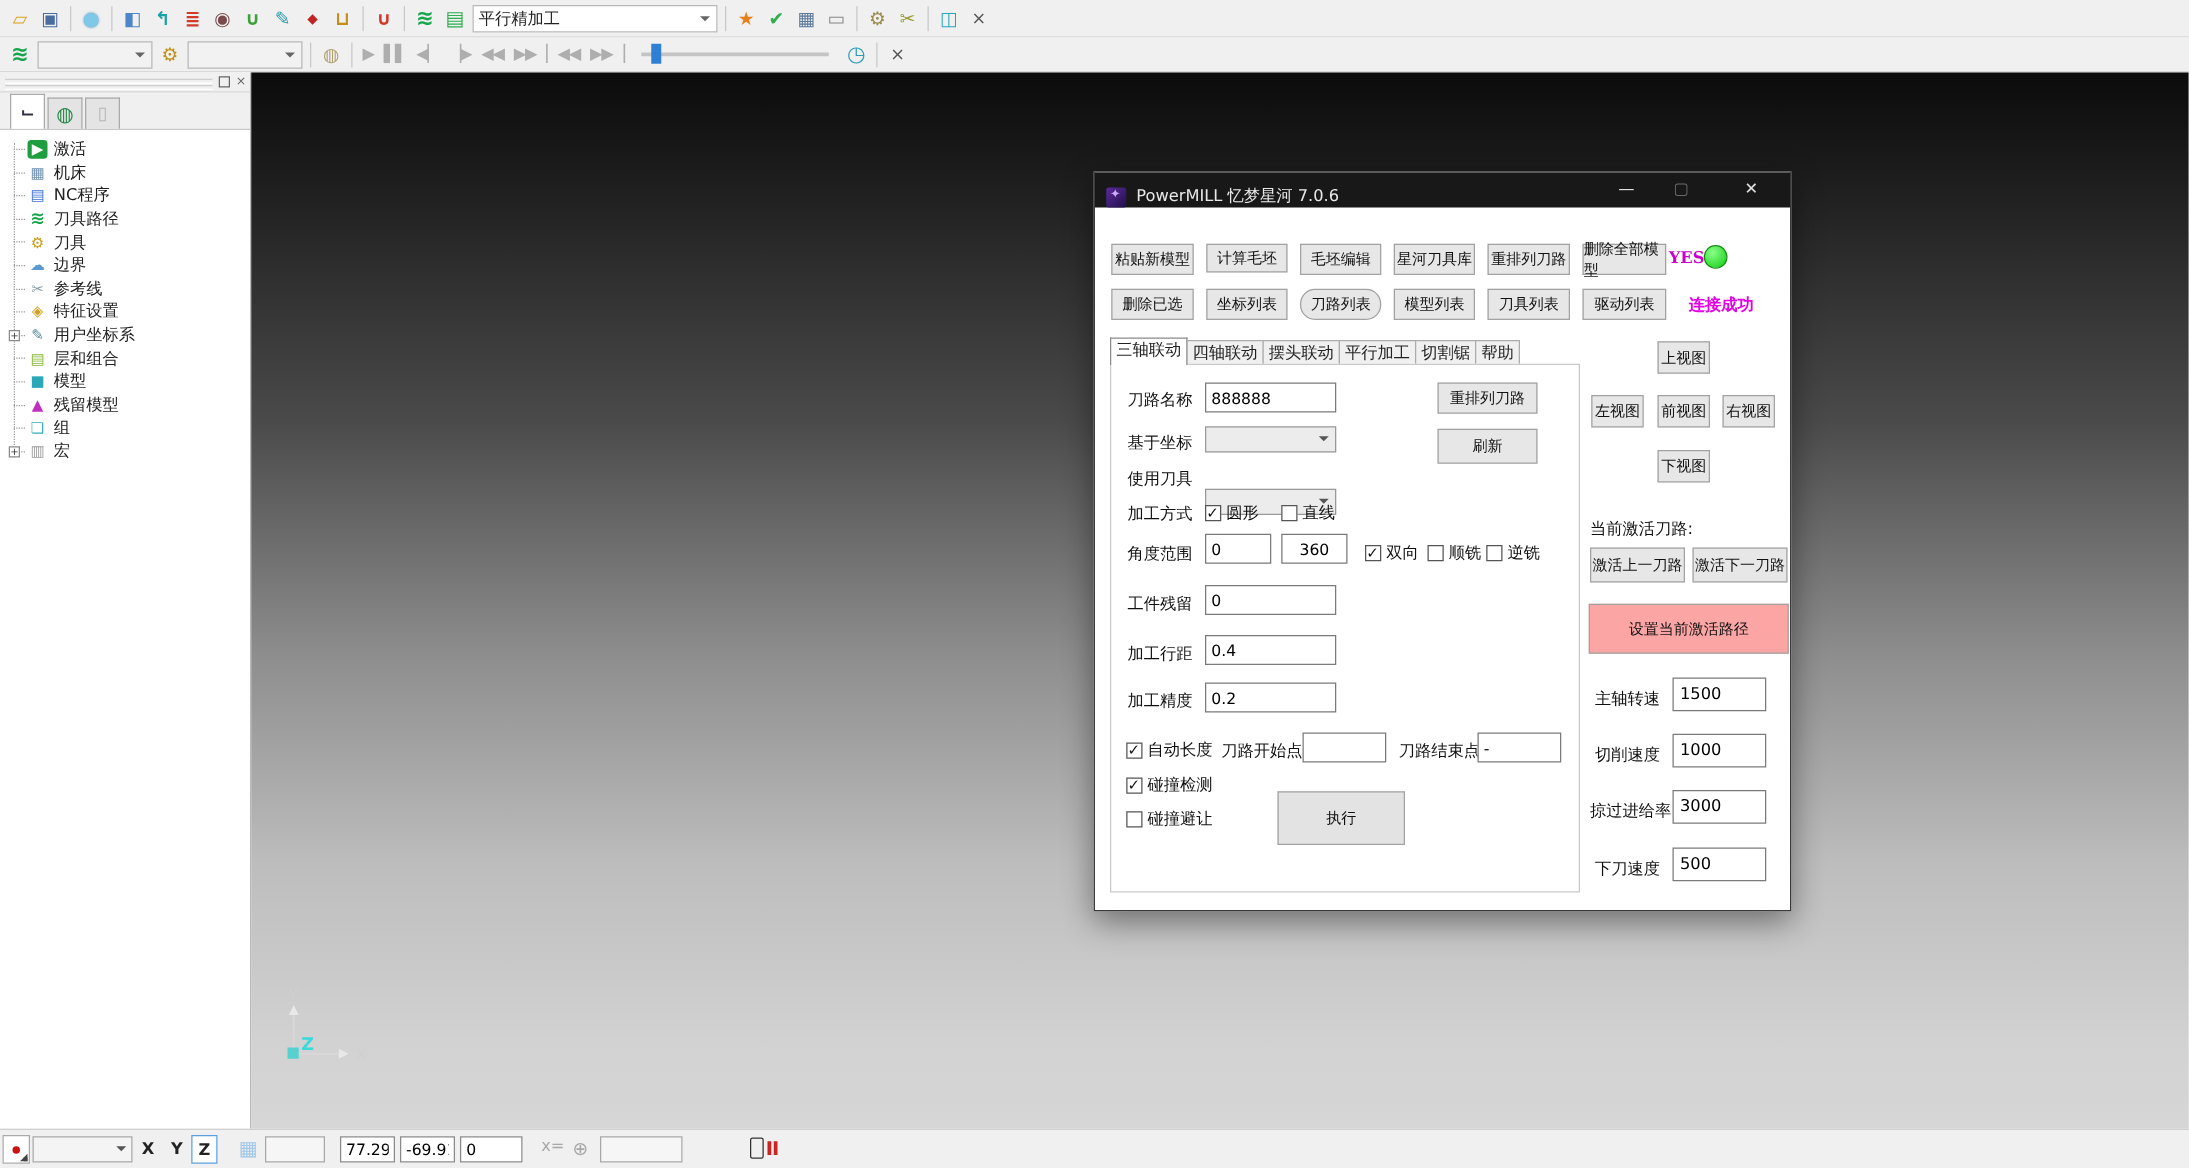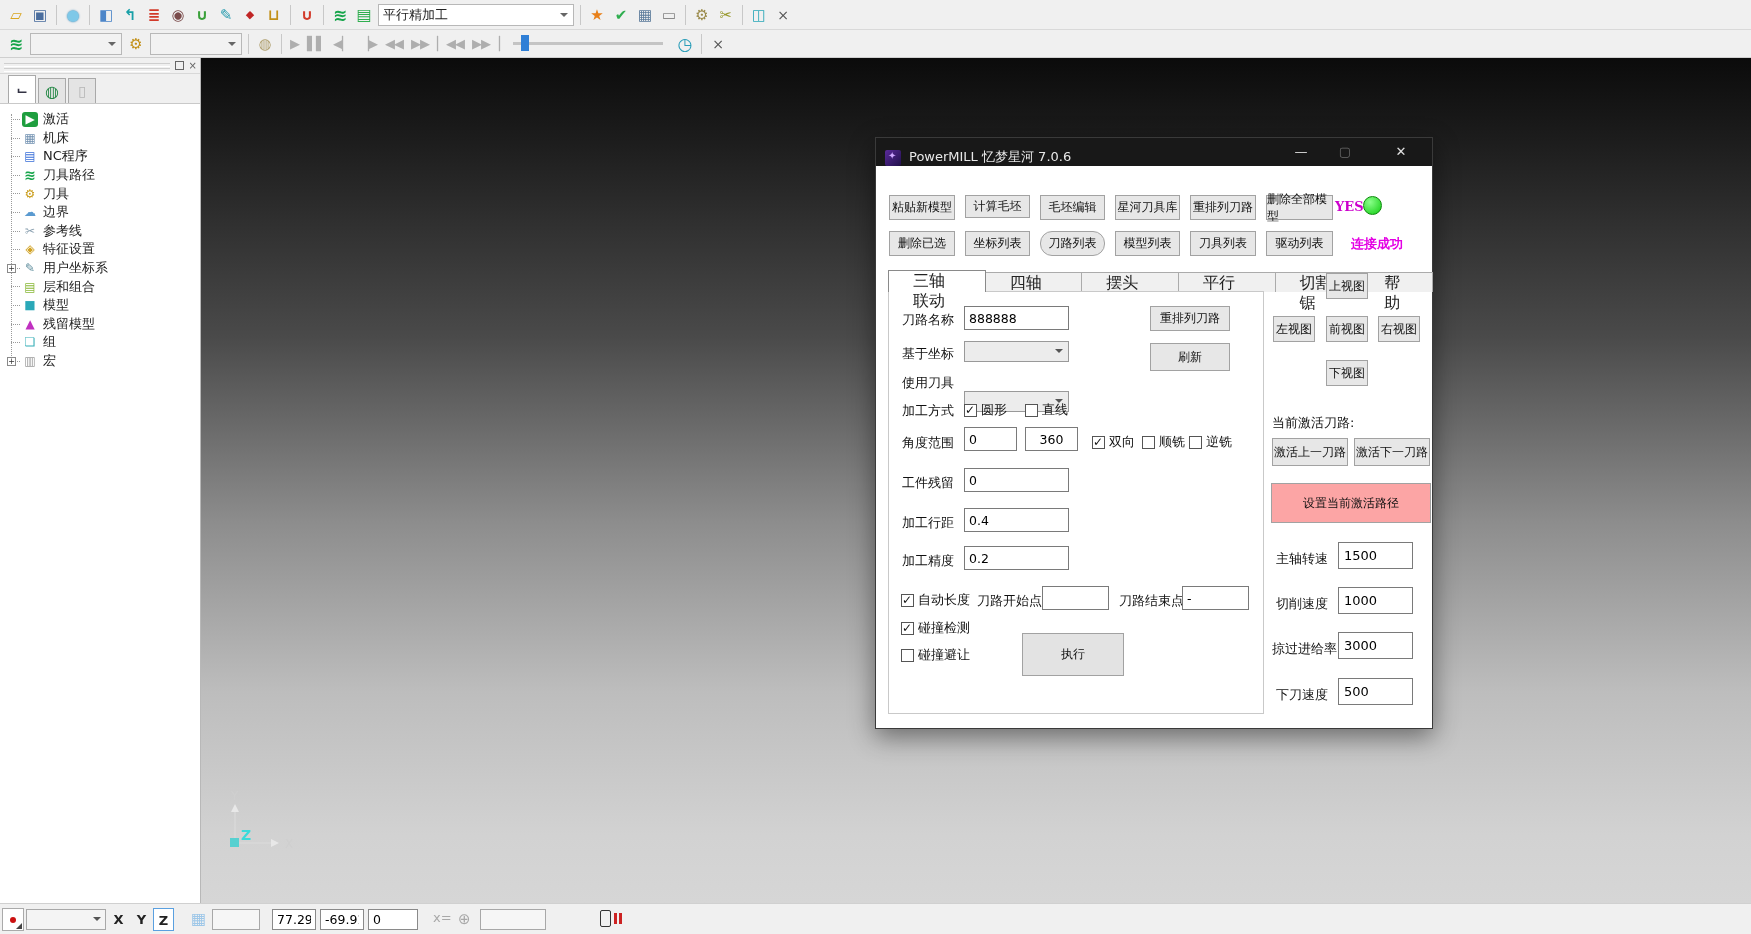--- a/index.html
+++ b/index.html
@@ -111,21 +111,21 @@
   .dlg-title { color:#e8e8e8; font-size:13px; }
   .winbtn { position:absolute; top:0; width:34px; height:28px; text-align:center; line-height:28px; font-size:13px; color:#e0e0e0; }
   .winbtn.max { color:#6a6a6a; }
   .dlg-menubar { position:absolute; left:0; top:28px; right:0; height:24px; background:#fff; display:flex; align-items:center; padding-left:6px; border-bottom:1px solid #f0f0f0; }
   .menu-item { padding:0 9px; font-size:13px; color:#333; }
   .btn { position:absolute; background:#e7e7e7; border:1px solid #a2a2a2; font-size:12px; color:#111; display:flex; align-items:center; justify-content:center; font-family:"DejaVu Sans",sans-serif; cursor:default; }
   .yes-lbl { position:absolute; left:459px; top:61px; font-family:"DejaVu Serif",serif; font-weight:bold; font-size:13px; color:#cc00cc; }
   .green-dot { position:absolute; left:487px; top:58px; width:19px; height:19px; border-radius:50%; background:radial-gradient(circle at 35% 30%,#8aff8a,#10cc10); border:1px solid #0a8a0a; }
   .conn-lbl { position:absolute; left:459px; top:97px; font-size:13px; font-weight:bold; color:#e400e4;margin-left:16px; }
   .tabs { position:absolute; left:12px; top:132px; display:flex; align-items:flex-end; height:22px; }
-  .tab { height:20px; padding:0 24px; border:1px solid #ababab; border-bottom:none; background:#f0f0f0; font-size:16px; line-height:20px; color:#222; margin-right:-1px; }
+  .tab { height:20px; padding:0 4px; border:1px solid #ababab; border-bottom:none; background:#f0f0f0; font-size:13px; line-height:20px; color:#222; margin-right:-1px; }
   .tab.active { background:#fff; height:22px; position:relative; z-index:3; border-color:#8a8a8a; }
   .tabpanel { position:absolute; left:12px; top:153px; width:376px; height:423px; border:1px solid #c9c9c9; background:#fff; }
   .tabpanel > * { position:absolute; }
   .flabel { font-size:13px; color:#111; }
   .tinput { background:#fff; border:1px solid #7a7a7a; font-size:12.5px; padding:2px 4px; font-family:"DejaVu Sans",sans-serif; }
   .tselect { background:#ececec; border:1px solid #999; position:relative; }
   .tselect .chev { position:absolute; right:5px; top:7px; width:0; height:0; border:4px solid transparent; border-top-color:#555; }
   .cbrow { display:flex; align-items:center; }
   .cb { width:13px; height:13px; border:1px solid #555; background:#fff; margin-right:4px; position:relative; flex:none; }
   .cb.checked::before { content:"✓"; position:absolute; left:0px; top:-2px; font-size:12px; font-weight:bold; color:#111; }

